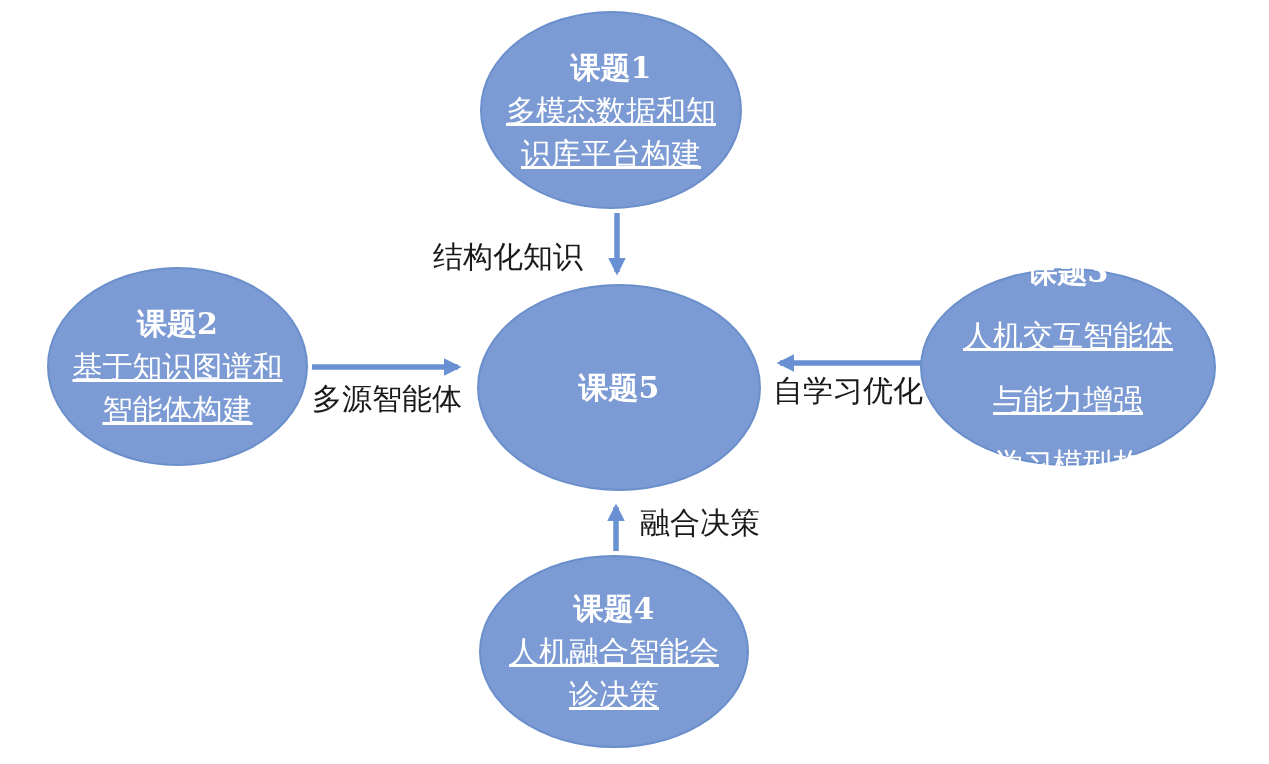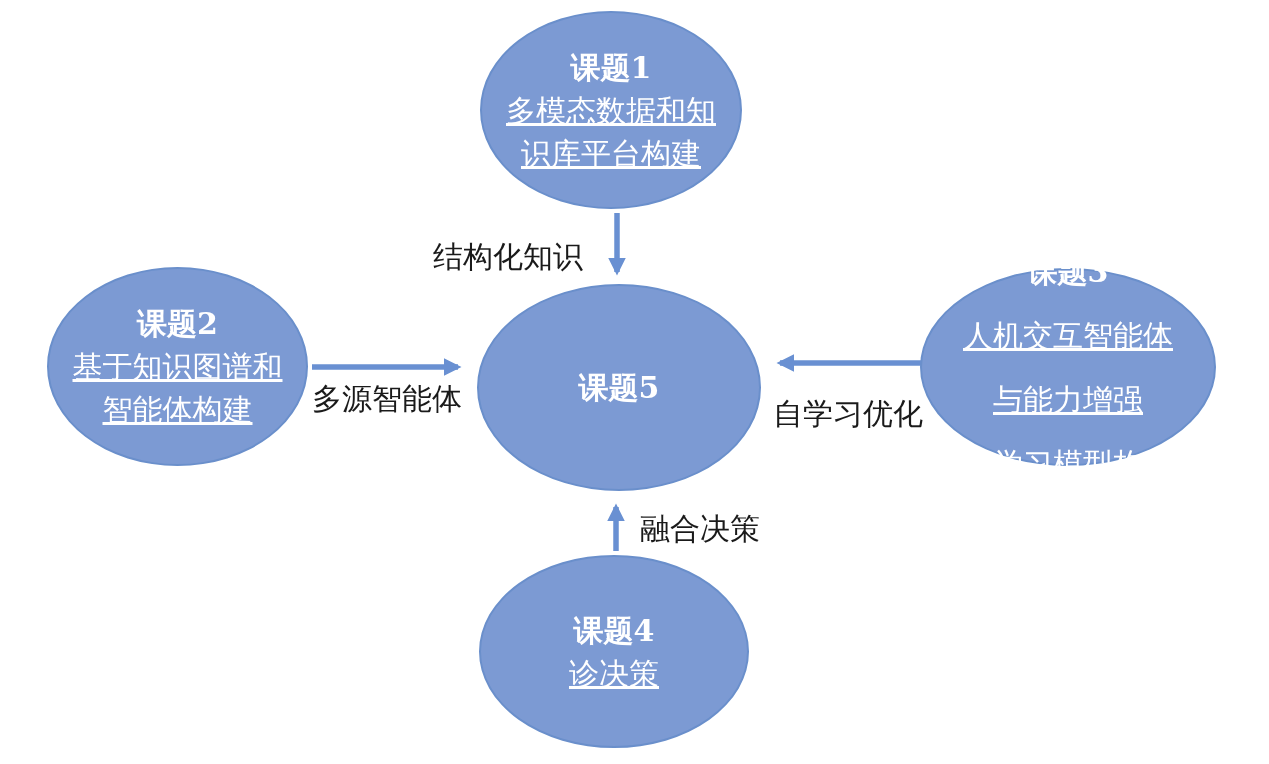--- a/index.html
+++ b/index.html
@@ -38,22 +38,22 @@
   .node-topic5 { left: 477px; top: 284px; width: 284px; height: 207px; }
   .node-topic4 { left: 479px; top: 555px; width: 270px; height: 193px; }
   .edge-label {
     position: absolute;
     color: #1a1a1a;
     font-size: 30px;
     white-space: nowrap;
   }
   .label-structured  { left: 433px; top: 237px; }
   .label-multisource { left: 312px; top: 379px; }
-  .label-selflearn   { left: 773px; top: 394px; }
-  .label-fusion      { left: 640px; top: 503px; margin-top: 6px; }
+  .label-selflearn   { left: 773px; top: 371px; }
+  .label-fusion      { left: 640px; top: 503px; }
   svg.arrows {
     position: absolute;
     left: 0; top: 0;
     width: 1269px;
     height: 764px;
     pointer-events: none;
   }
   svg.arrows line {
     stroke: #6990d2;
     stroke-width: 5.5;
@@ -91,20 +91,21 @@
 
   <div class="node node-topic3">
     <div class="node-title">课题3</div>
     <div class="node-line">人机交互智能体</div>
     <div class="node-line">与能力增强</div>
     <div class="node-line">自学习模型构建</div>
   </div>
 
   <div class="node node-topic4">
     <div class="node-title">课题4</div>
+    <div class="node-line">人机融合智能会</div>
     <div class="node-line">诊决策</div>
   </div>
 
   <div class="node node-topic5">
     <div class="node-title">课题5</div>
   </div>
 
   <div class="edge-label label-structured">结构化知识</div>
   <div class="edge-label label-multisource">多源智能体</div>
   <div class="edge-label label-selflearn">自学习优化</div>

